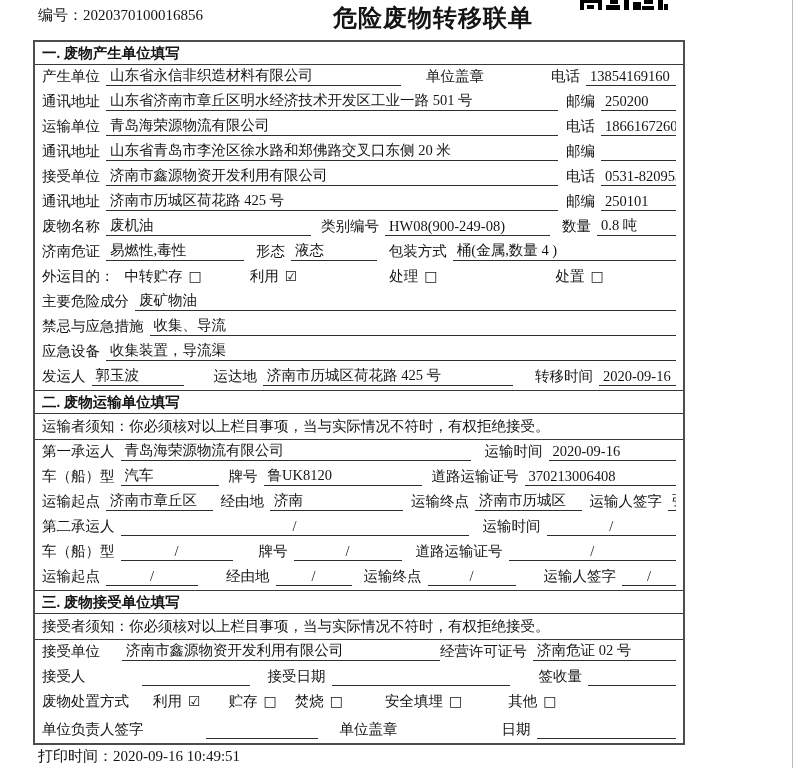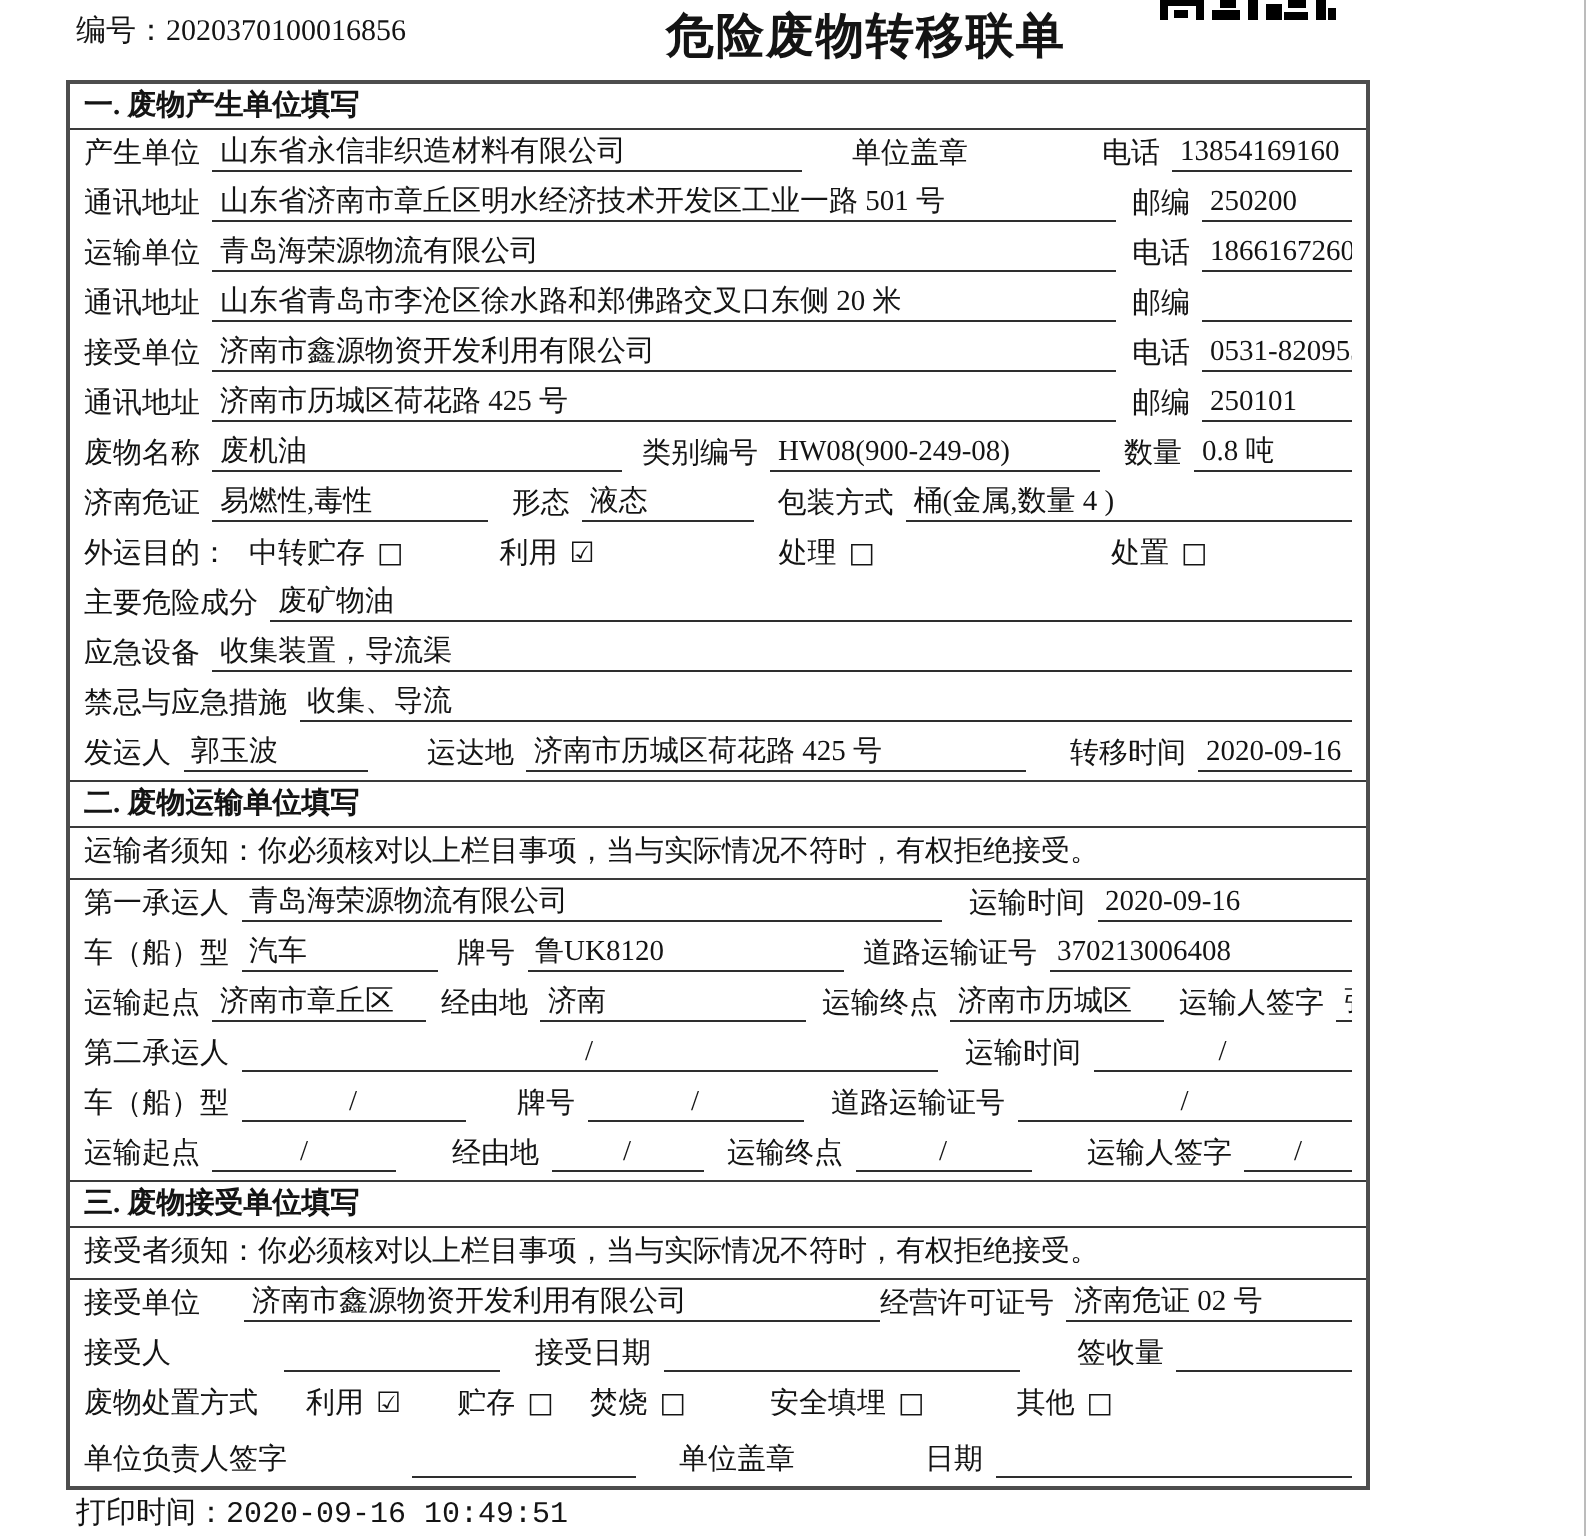--- a/index.html
+++ b/index.html
@@ -34,21 +34,21 @@
   .row.last { flex:1; }
   .lbl { flex:none; }
   .fill {
     border-bottom:1px solid #2e2e2e; margin-left:6px; padding:0 4px;
     min-height:17px; overflow:hidden;
   }
   .fill.grow { flex:1; }
   .fill.ctr { text-align:center; }
   .opt { display:inline-flex; align-items:baseline; }
   .opt .box { margin-left:6px; font-family:"DejaVu Sans",sans-serif; font-size:14px; }
-  .footer-line { position:absolute; left:38px; top:747px; font-size:15px; white-space:nowrap;font-family:Liberation Mono, monospace; }
+  .footer-line { position:absolute; left:38px; top:747px; font-size:15px; white-space:nowrap; }
 </style>
 </head>
 <body>
 
 <div class="serial">
   <span>编号：</span><span>2020370100016856</span>
 </div>
 <div class="doc-title">危险废物转移联单</div>
 
 <svg class="qr" width="90" height="10" viewBox="0 0 90 10">
@@ -154,27 +154,27 @@
       <span class="box">□</span>
     </span>
   </div>
 
   <div class="row">
     <span class="lbl">主要危险成分</span>
     <span class="fill grow">废矿物油</span>
   </div>
 
   <div class="row">
+    <span class="lbl">禁忌与应急措施</span>
+    <span class="fill grow">收集、导流</span>
+  </div>
+
+  <div class="row">
     <span class="lbl">应急设备</span>
     <span class="fill grow">收集装置，导流渠</span>
-  </div>
-
-  <div class="row">
-    <span class="lbl">禁忌与应急措施</span>
-    <span class="fill grow">收集、导流</span>
   </div>
 
   <div class="row">
     <span class="lbl">发运人</span>
     <span class="fill" style="width:92px">郭玉波</span>
     <span class="lbl" style="margin-left:30px">运达地</span>
     <span class="fill" style="width:250px">济南市历城区荷花路 425 号</span>
     <span class="lbl" style="margin-left:22px">转移时间</span>
     <span class="fill grow">2020-09-16</span>
   </div>
@@ -276,21 +276,21 @@
     <span class="opt" style="margin-left:46px">
       <span>其他</span>
       <span class="box">□</span>
     </span>
   </div>
 
   <div class="row last">
     <span class="lbl">单位负责人签字</span>
     <span class="fill" style="width:112px;margin-left:62px"></span>
     <span class="lbl" style="margin-left:22px">单位盖章</span>
-    <span class="lbl" style="margin-left:65px">日期</span>
+    <span class="lbl" style="margin-left:104px">日期</span>
     <span class="fill grow"></span>
   </div>
 
 </div>
 
 <div class="footer-line">
   <span>打印时间：</span><span>2020-09-16 10:49:51</span>
 </div>
 
 </body></html>

